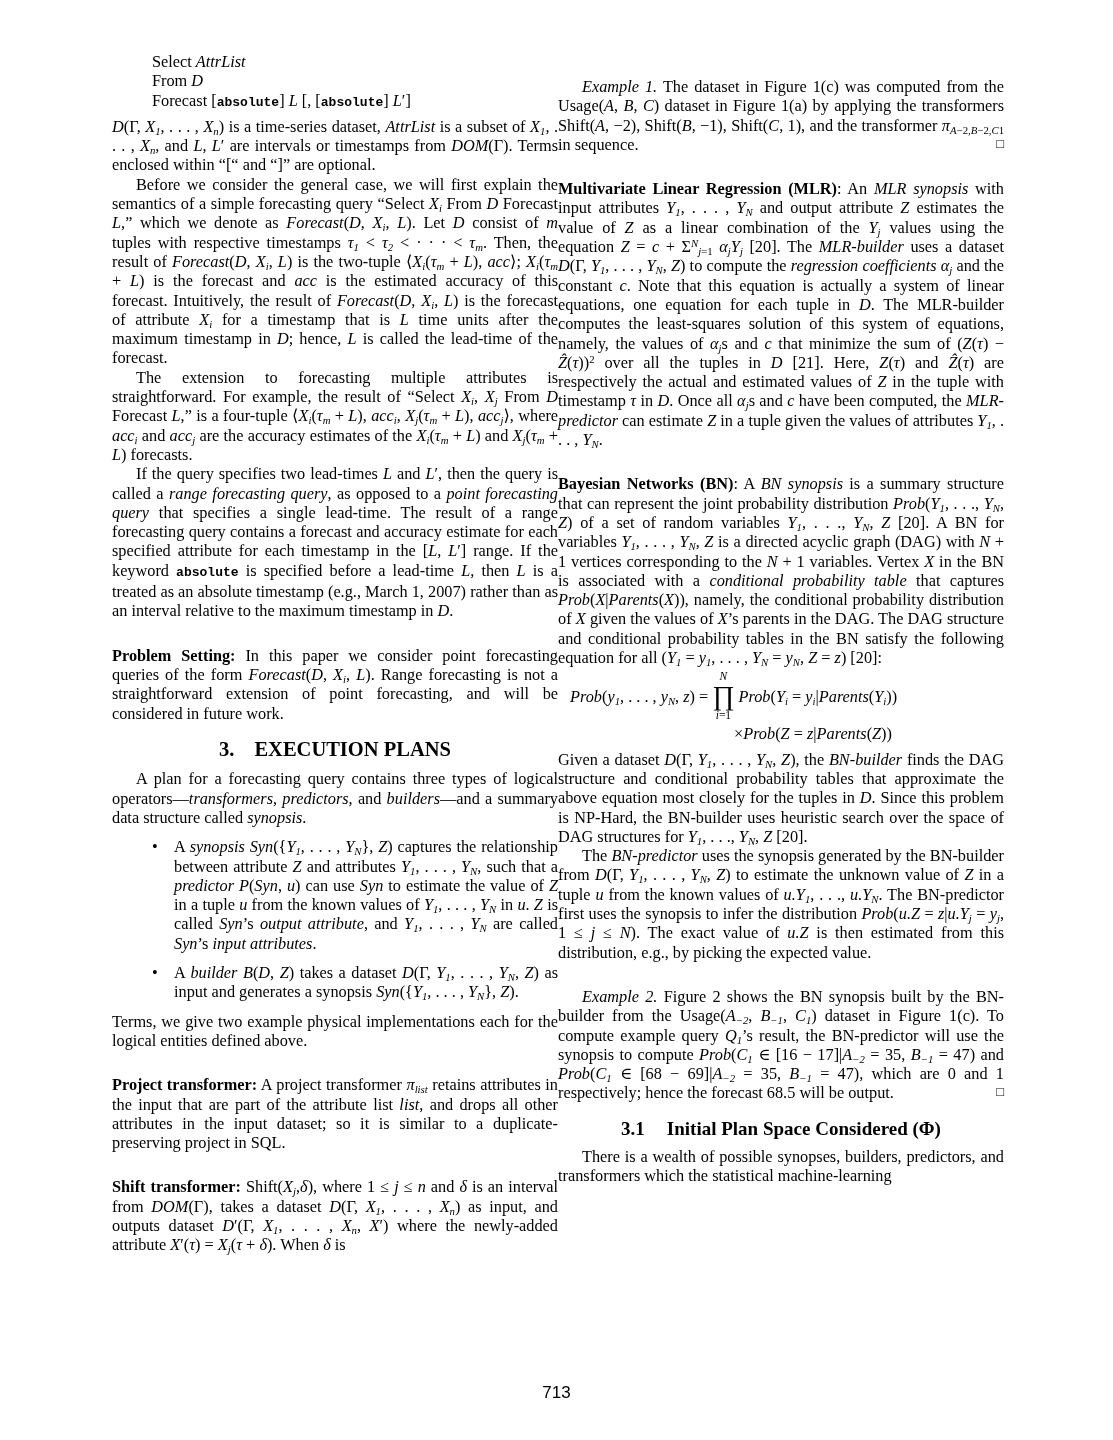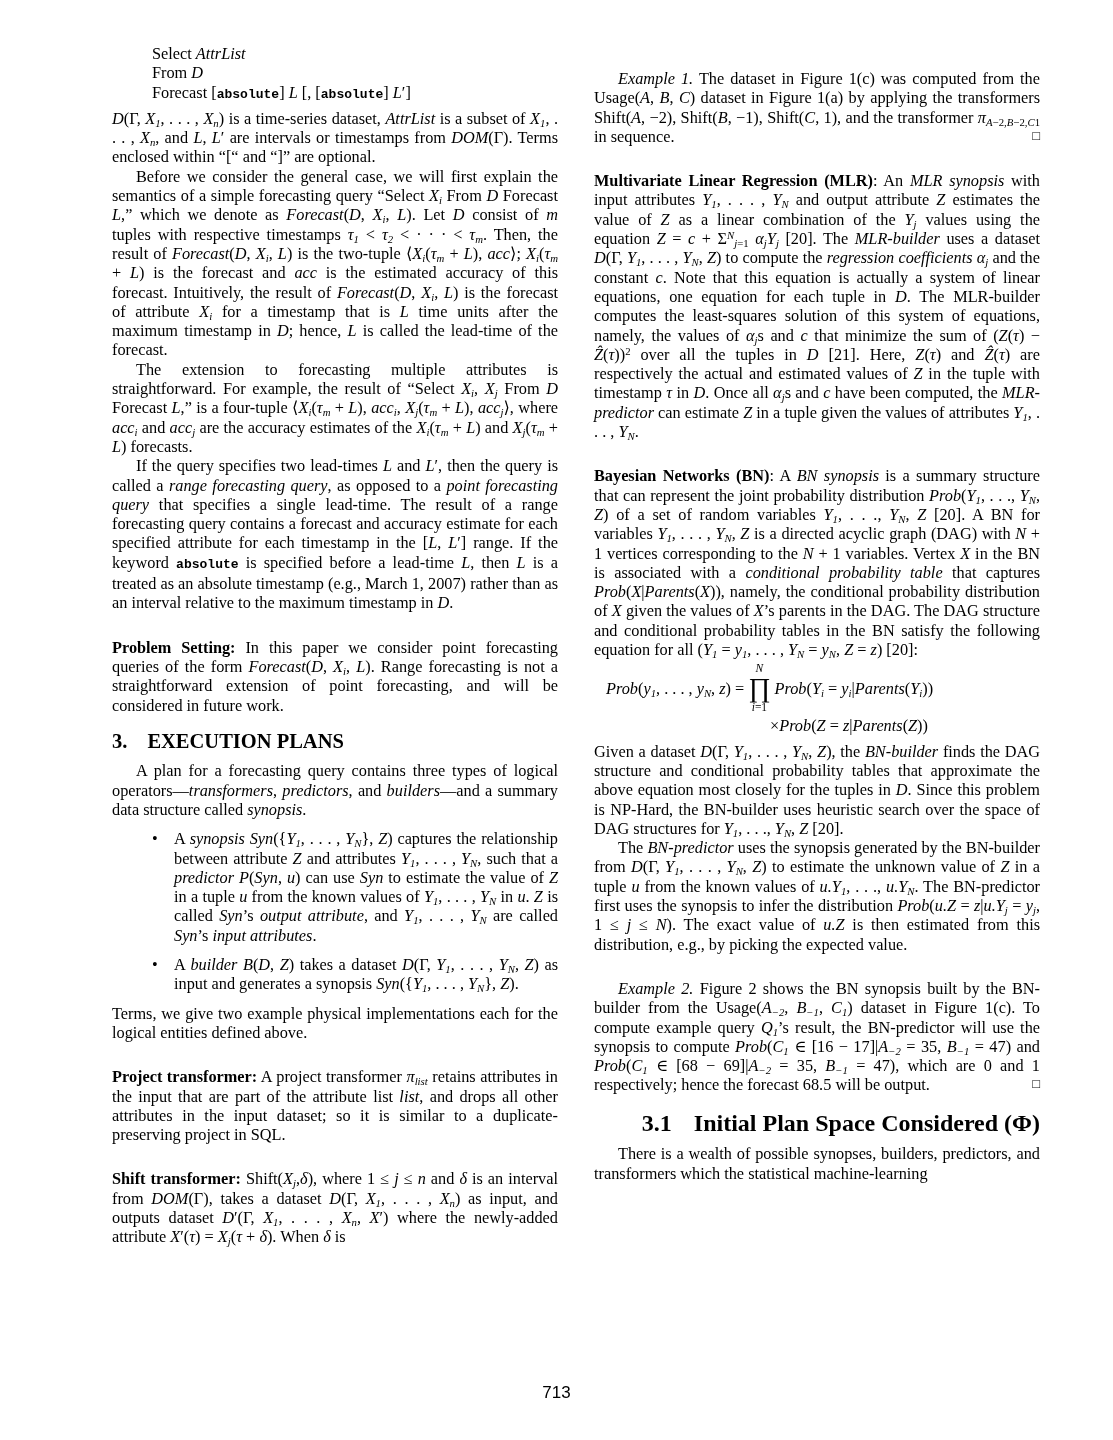--- a/index.html
+++ b/index.html
@@ -1,29 +1,29 @@
 <!DOCTYPE html>
 <html><head>
 <meta charset="utf-8">
 <style>
   html,body{margin:0;padding:0;background:#e8e8e8;}
   .page{position:relative;width:1113px;height:1440px;background:#ffffff;
         font-family:"Liberation Serif","DejaVu Serif",serif;color:#000;overflow:hidden;margin:0 auto;}
-  .columns{position:absolute;left:112px;top:44px;display:flex;gap:36px;}
+  .columns{position:absolute;left:112px;top:52px;display:flex;}
   .col{width:446px;font-size:16.3px;line-height:19.3px;text-align:justify;}
   p{margin:0;text-indent:24px;}
   p.noind{text-indent:0;}
   p.vsp{margin-top:25px;}
   .codeblock{margin:0 0 5px 40px;text-align:left;}
   .codeline{text-indent:0;}
   code{font-family:Liberation Mono, monospace;font-weight:700;font-size:0.8em;}
-  h2.sec{font-size:20.5px;line-height:1.15;margin:15px 0 8px 0;font-weight:700;text-align:left;
+  h2.sec{font-size:20.5px;line-height:1.15;margin:15px 0 8px 0;font-weight:700;text-align:center;
          font-family:"Liberation Serif","DejaVu Serif",serif;}
   h2.sec .num{display:inline-block;margin-right:20px;}
-  h3.subsec{font-size:24px;line-height:1.15;margin:15px 0 7px 0;font-weight:700;text-align:right;}
+  h3.subsec{font-size:19px;line-height:1.15;margin:15px 0 7px 0;font-weight:700;text-align:center;}
   h3.subsec .num{display:inline-block;margin-right:22px;}
   ul.bullets{margin:10px 0 10px 0;padding:0 0 0 62px;list-style:none;}
   ul.bullets li{position:relative;margin-bottom:10px;}
   ul.bullets li::before{content:"\2022";position:absolute;left:-22px;}
   .example{position:relative;}
   .endbox{position:absolute;right:0;bottom:1px;font-size:13px;}
   .equation{margin:3px 0 6px 0;text-align:left;font-size:16.3px;}
   .eqline1{display:flex;align-items:center;margin-left:12px;}
   .prod{display:inline-flex;flex-direction:column;align-items:center;line-height:1;margin:0 4px;}
   .prod .psup,.prod .psub{font-size:11.5px;line-height:1.15;}

